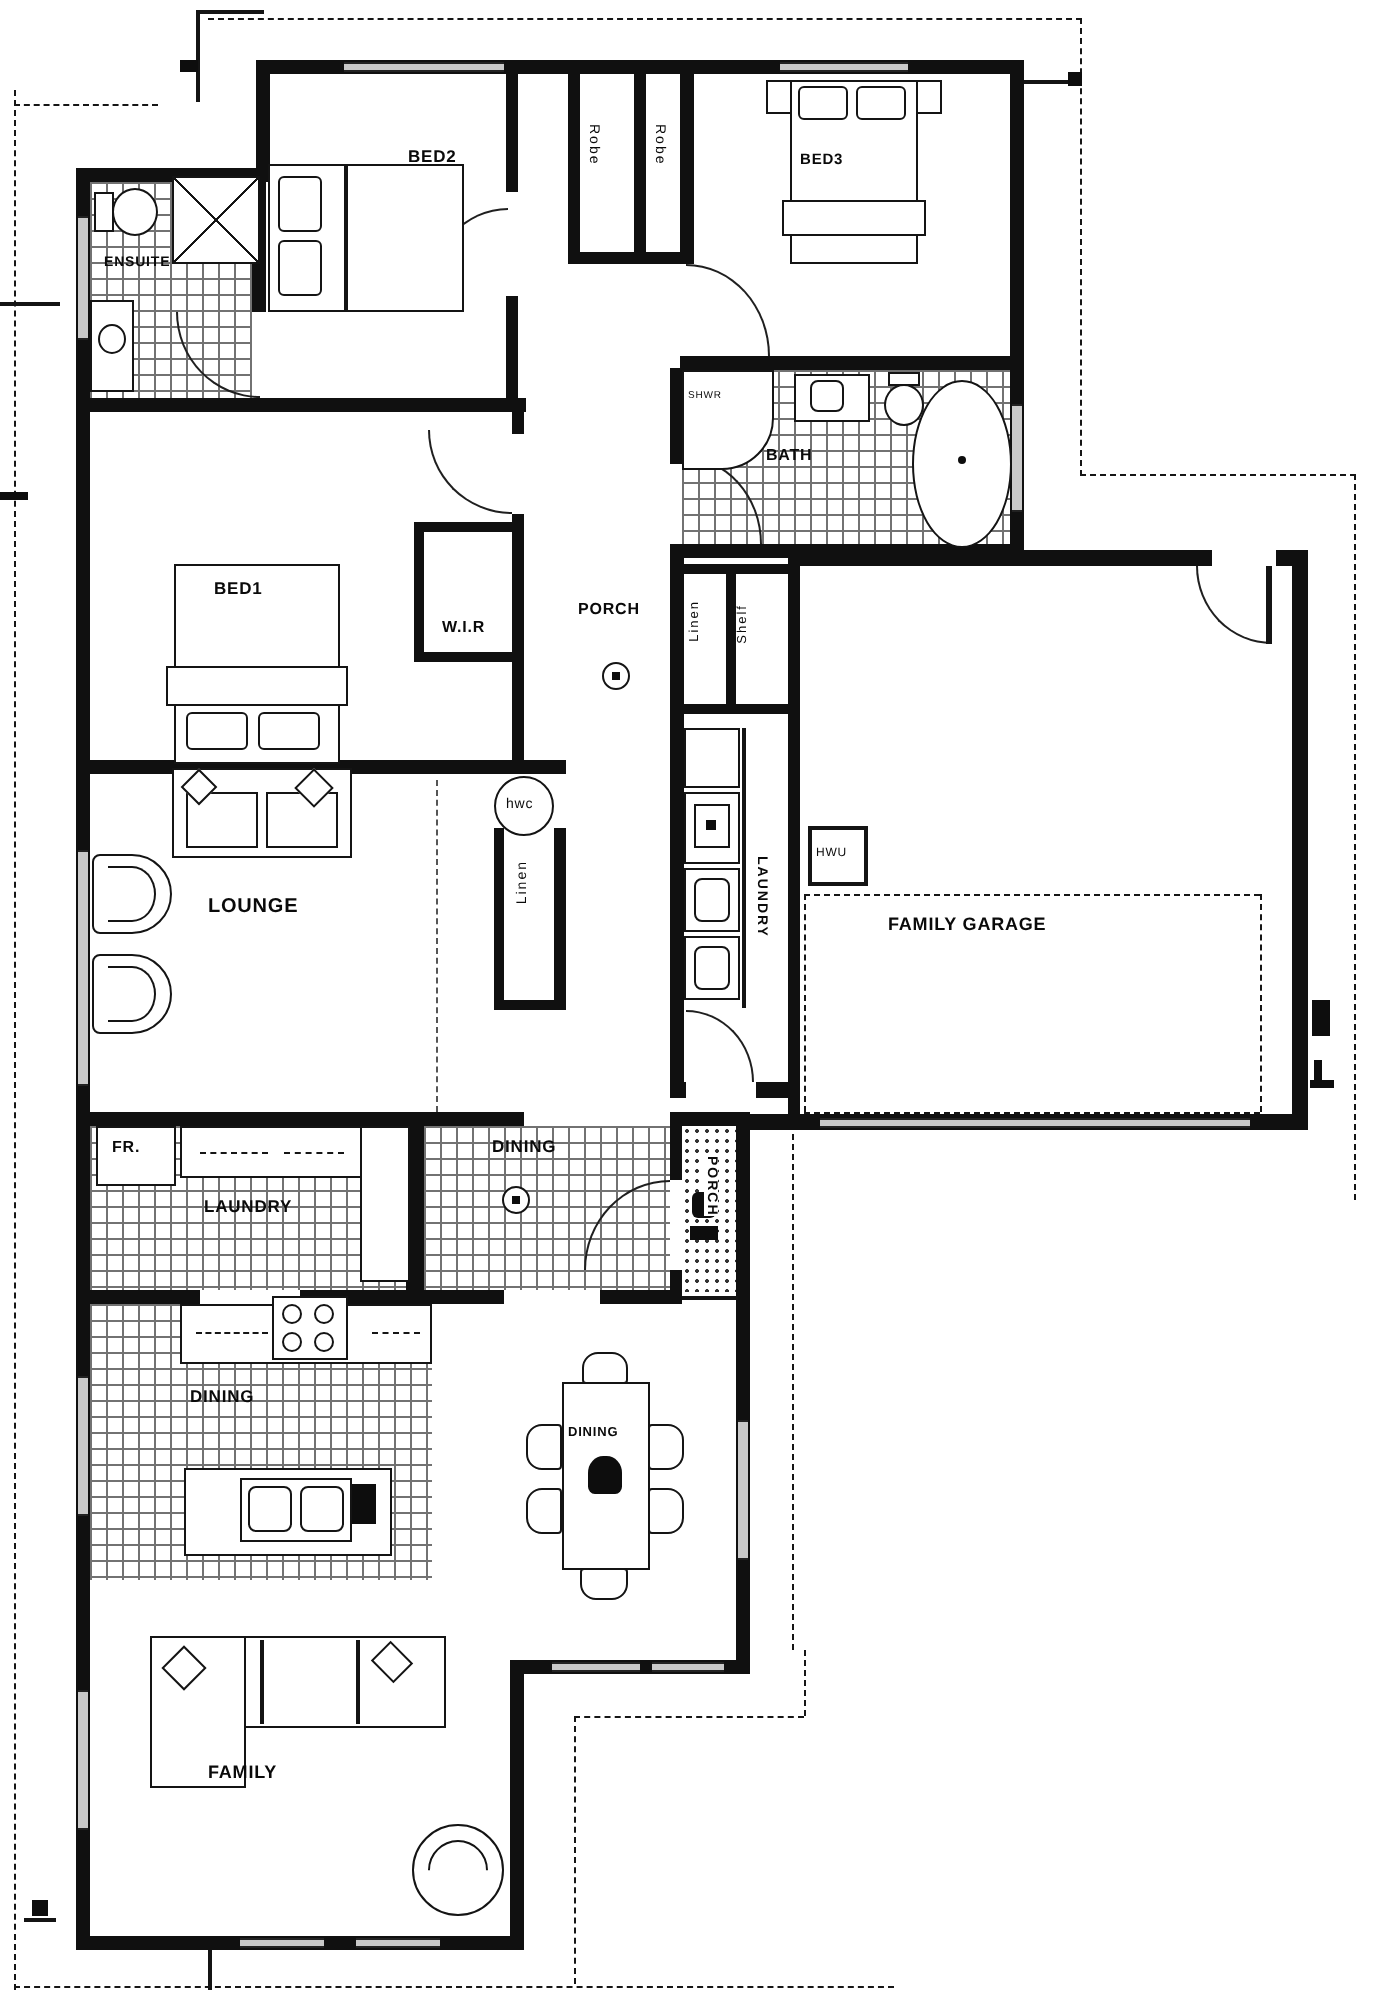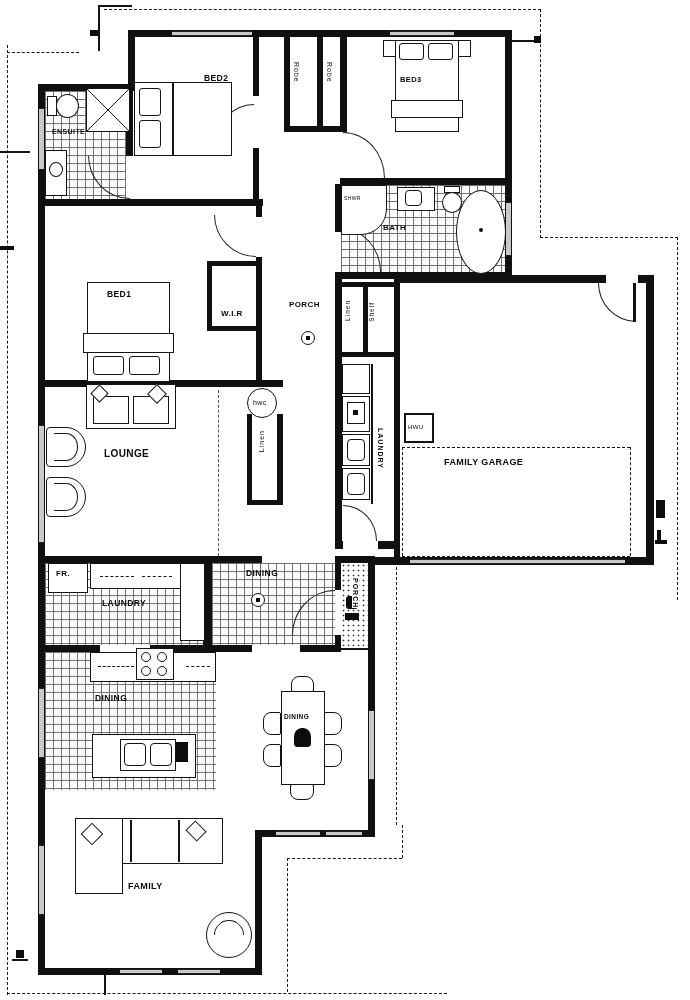--- a/index.html
+++ b/index.html
@@ -272,15 +272,15 @@
   <div class="lbl vert" style="left:377px;top:428px;font-size:7px;">LAUNDRY</div>
   <div class="lbl" style="left:253px;top:399px;font-size:7px;font-weight:400;">hwc</div>
   <div class="lbl" style="left:444px;top:458px;font-size:9px;">FAMILY GARAGE</div>
   <div class="lbl" style="left:408px;top:424px;font-size:6px;font-weight:400;">HWU</div>
   <div class="lbl" style="left:56px;top:570px;font-size:8px;">FR.</div>
   <div class="lbl" style="left:102px;top:599px;font-size:8.5px;">LAUNDRY</div>
   <div class="lbl" style="left:246px;top:569px;font-size:8.5px;">DINING</div>
   <div class="lbl vert" style="left:352px;top:578px;font-size:7px;background:#fff;">PORCH</div>
   <div class="lbl" style="left:95px;top:694px;font-size:8.5px;">DINING</div>
   <div class="lbl" style="left:284px;top:714px;font-size:6.5px;">DINING</div>
-  <div class="lbl" style="left:128px;top:882px;font-size:9px;">FAMILY</div>
+  <div class="lbl" style="left:104px;top:882px;font-size:9px;">FAMILY</div>
 
 </div>
 
 </body></html>

